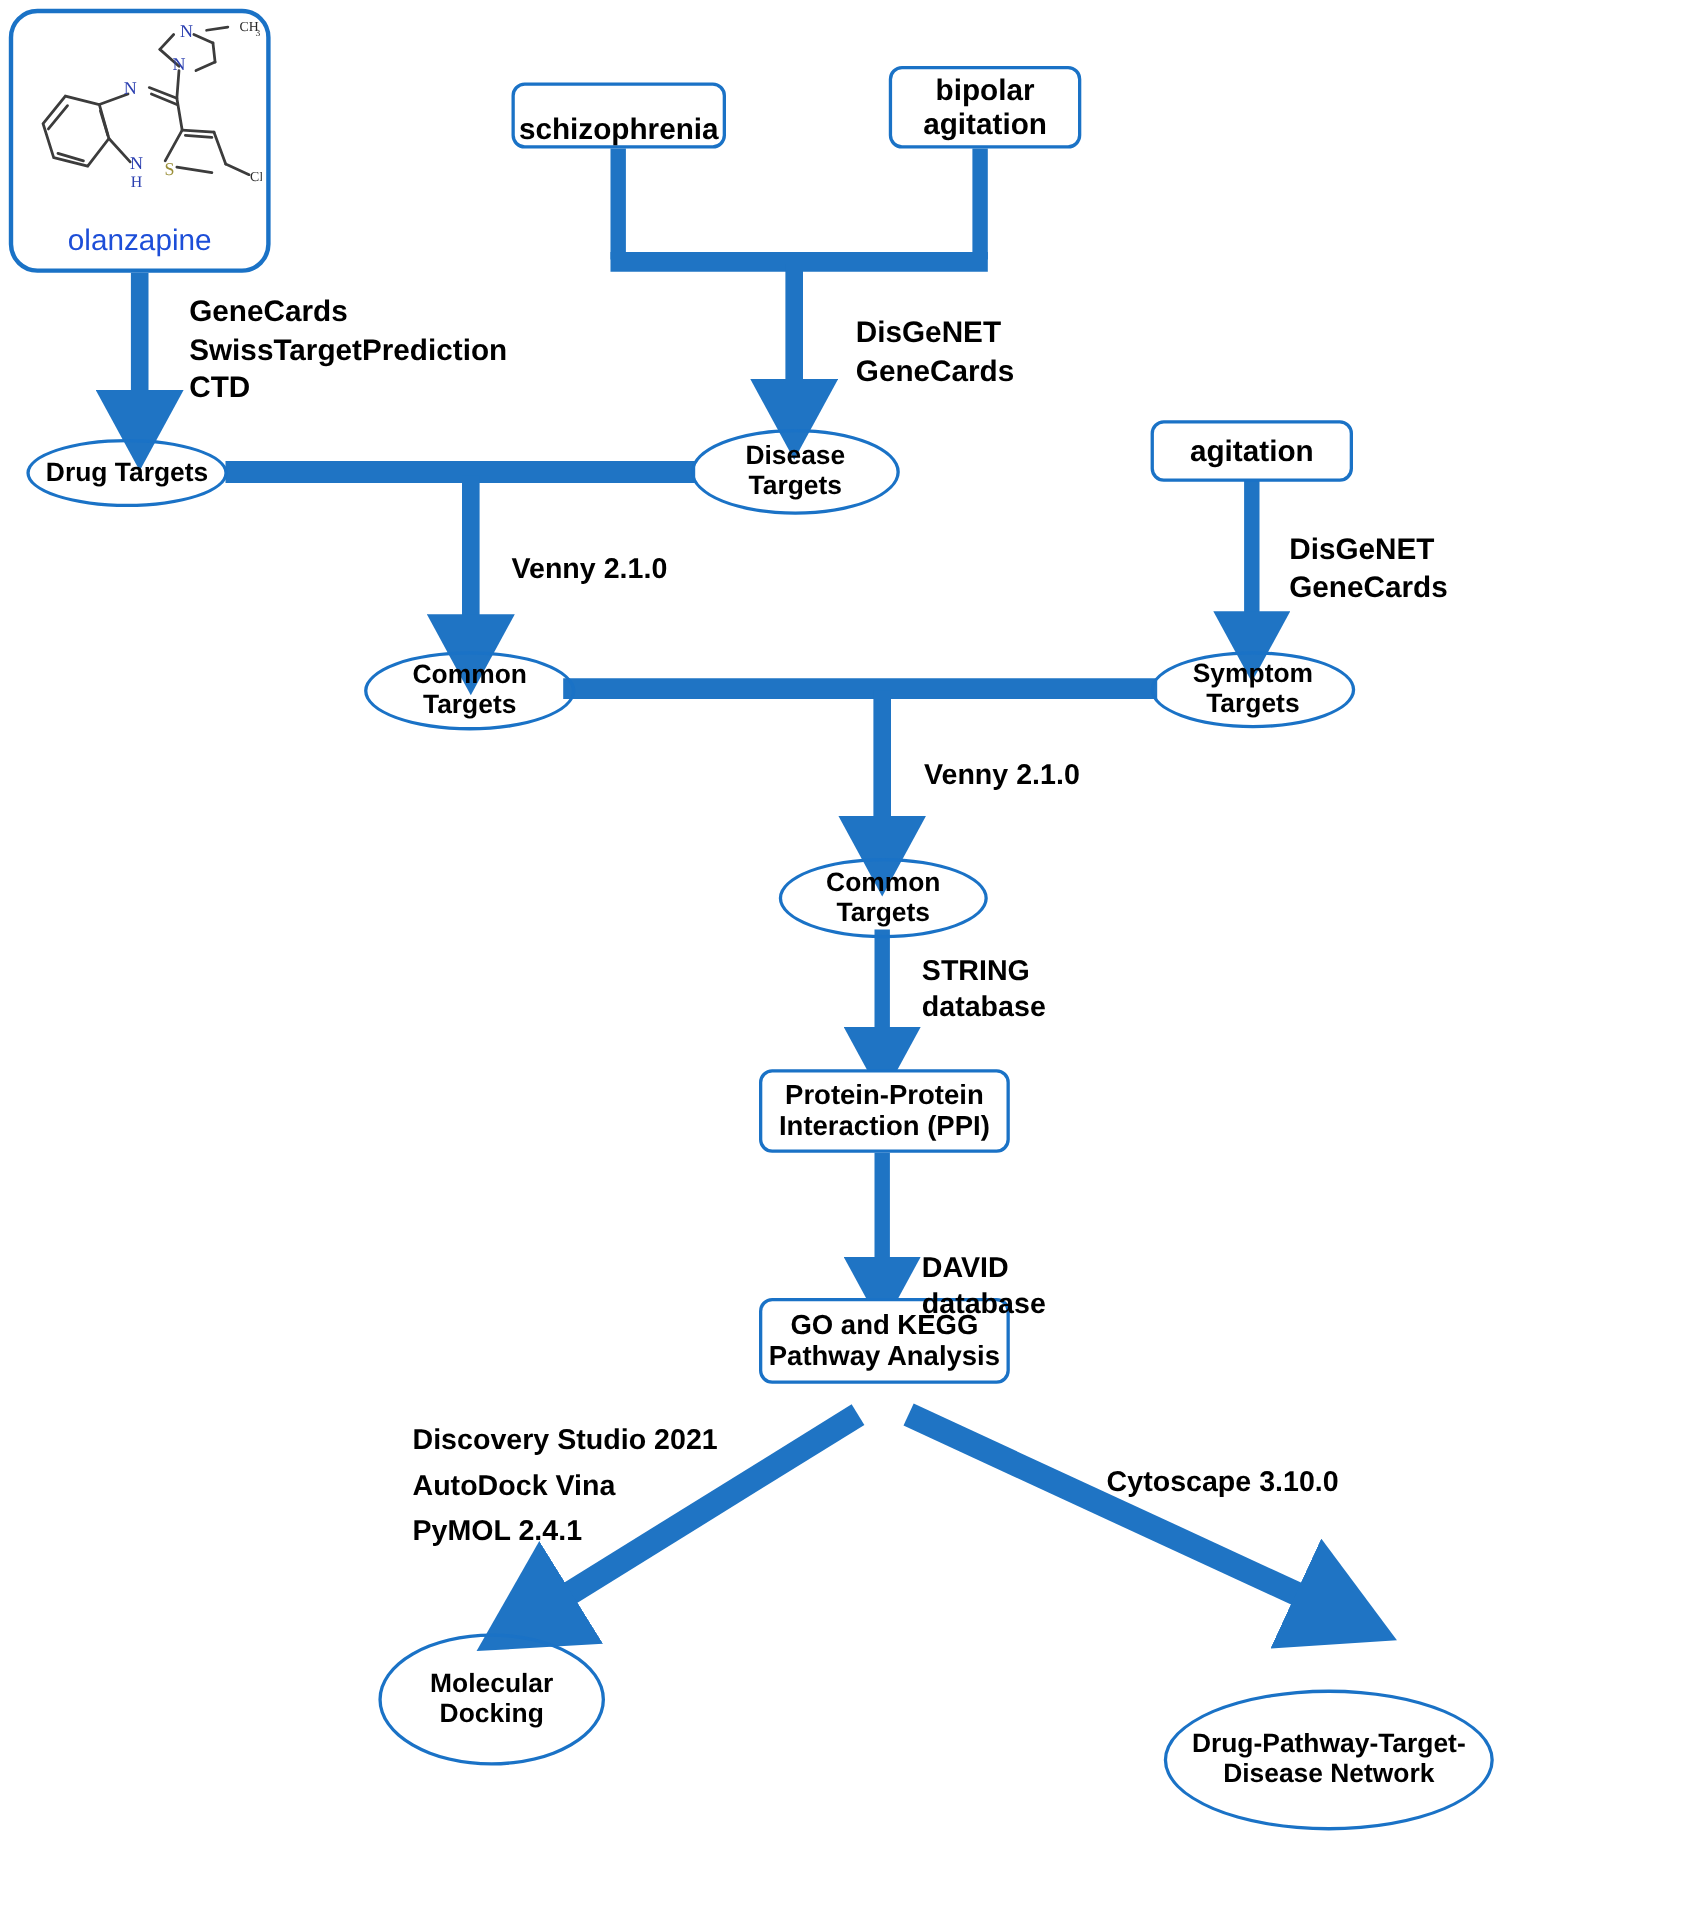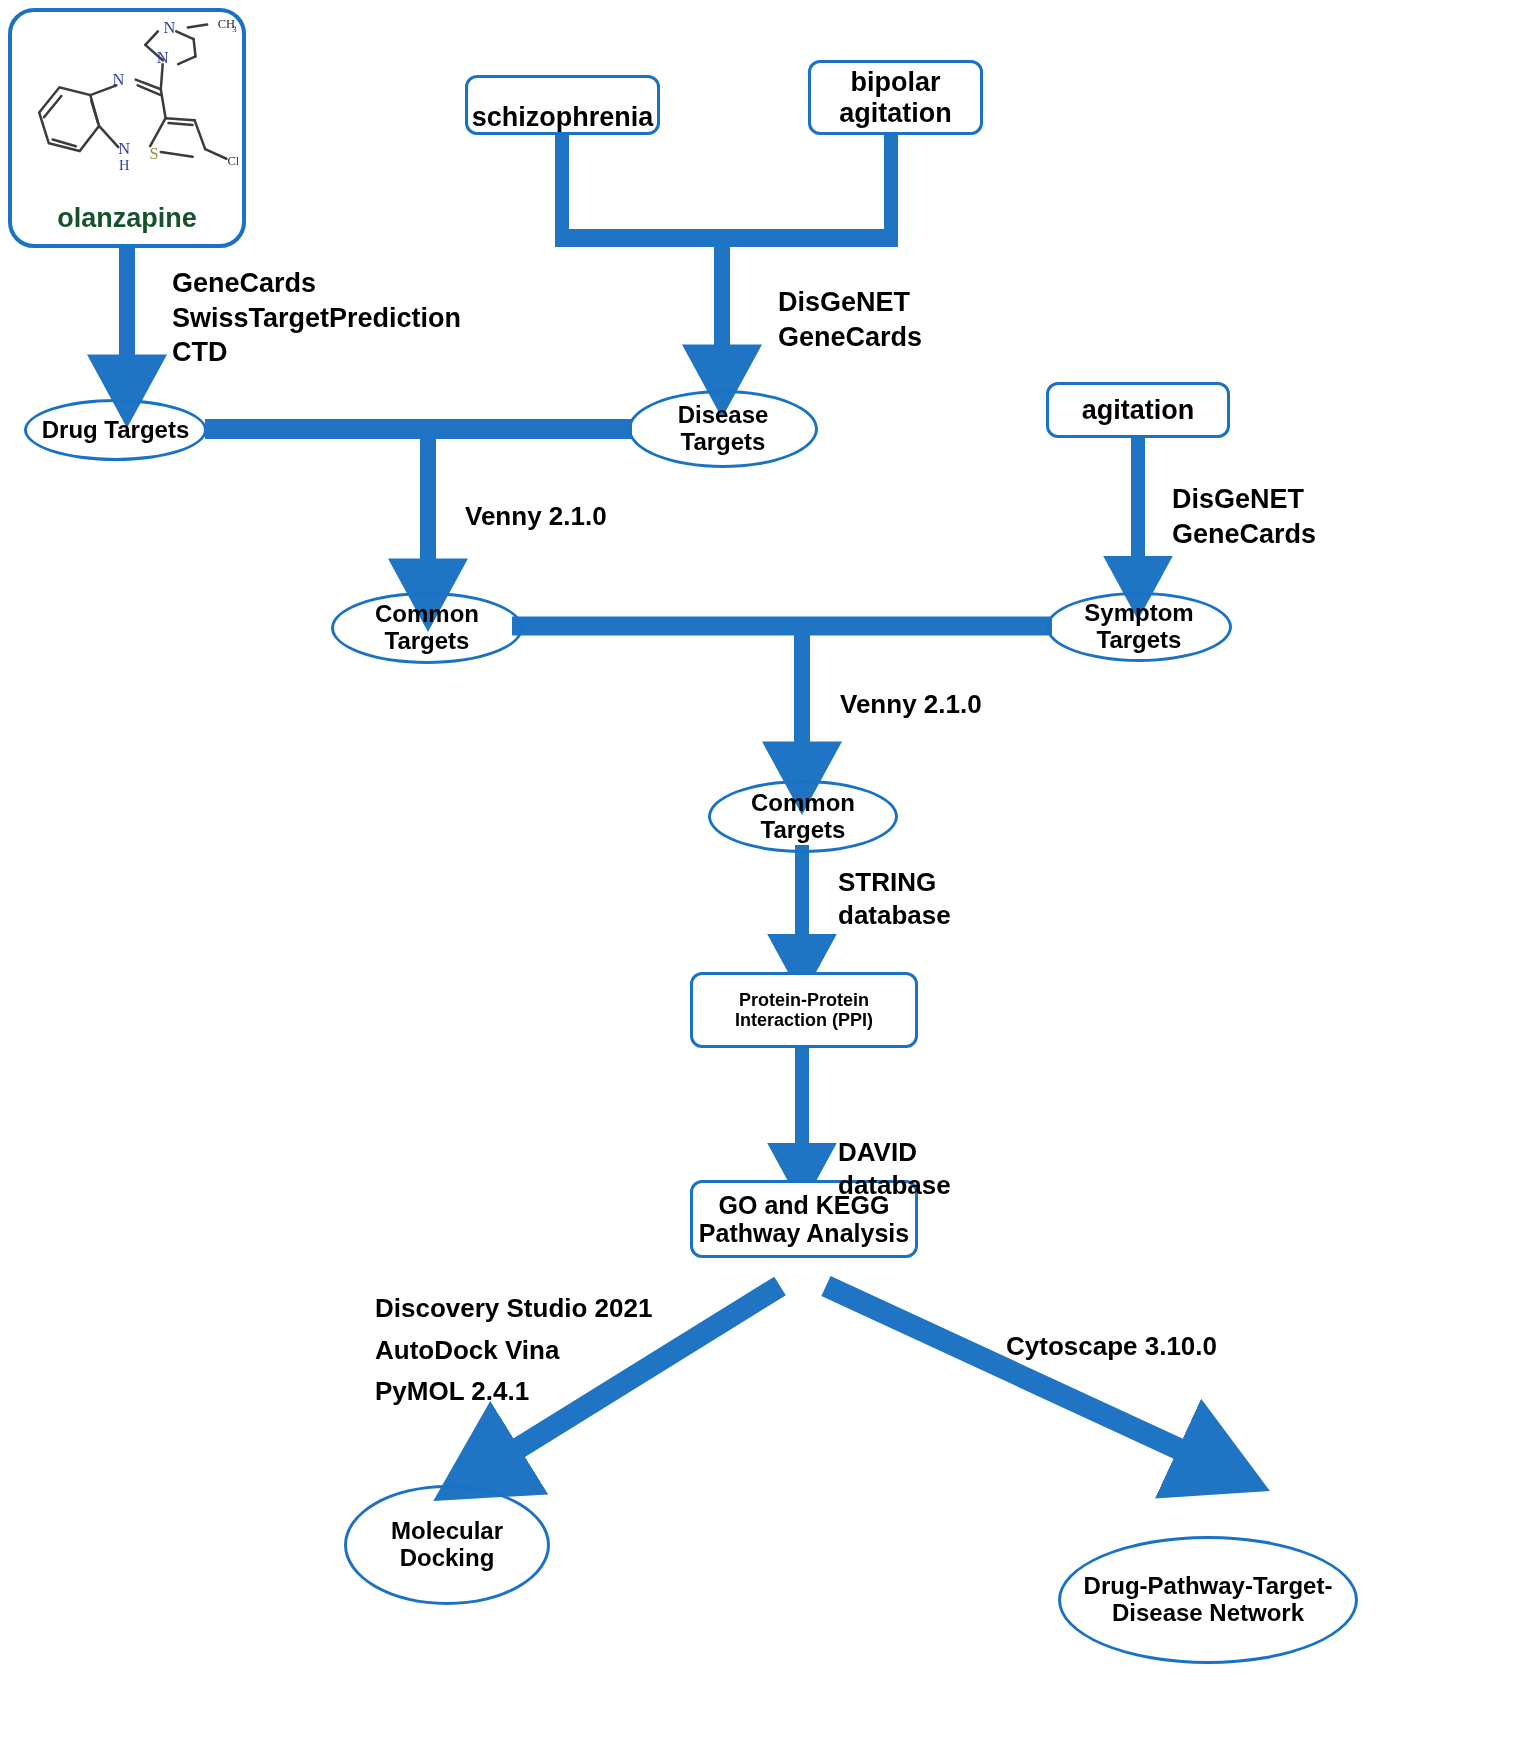--- a/index.html
+++ b/index.html
@@ -51,22 +51,22 @@
     box-sizing: border-box;
     border: 4px solid #1a72c6;
     border-radius: 26px;
     background: #ffffff;
     z-index: 5;
     display: flex;
     flex-direction: column;
     align-items: center;
   }
   .drug-card-label {
-    font-weight: bold;
-    color: #14532d;
+    font-weight: normal;
+    color: #1d4ed8;
     width: 100%;
     text-align: center;
   }
   .struct-wrap {
     width: 100%;
     flex: 1 1 auto;
     display: block;
   }
   .edge-label {
     position: absolute;
@@ -197,21 +197,21 @@
   <div class="node ellipse-node" style="left:331px; top:592px; width:192px; height:72px; font-size:24px; white-space:pre-line;">
     <span>Common
 Targets</span>
   </div>
 
   <div class="node ellipse-node" style="left:708px; top:780px; width:190px; height:73px; font-size:24px; white-space:pre-line;">
     <span>Common
 Targets</span>
   </div>
 
-  <div class="node rect-node" style="left:690px; top:972px; width:228px; height:76px; font-size:18px; white-space:pre-line;">
+  <div class="node rect-node" style="left:690px; top:972px; width:228px; height:76px; font-size:25px; white-space:pre-line;">
     <span>Protein-Protein
 Interaction (PPI)</span>
   </div>
 
   <div class="node rect-node" style="left:690px; top:1180px; width:228px; height:78px; font-size:25px; white-space:pre-line;">
     <span>GO and KEGG
 Pathway Analysis</span>
   </div>
 
   <div class="node ellipse-node" style="left:344px; top:1485px; width:206px; height:120px; font-size:24px; white-space:pre-line;">

